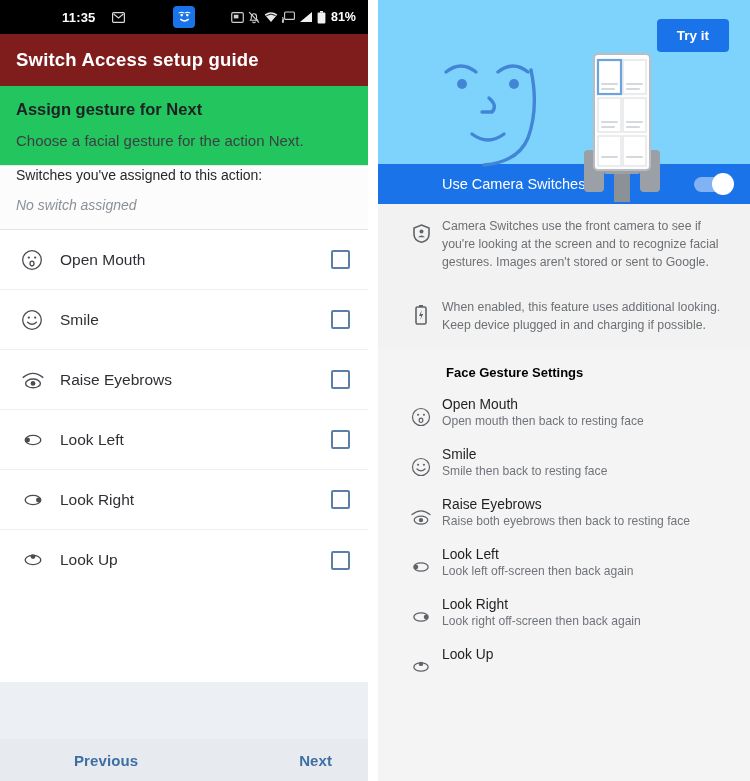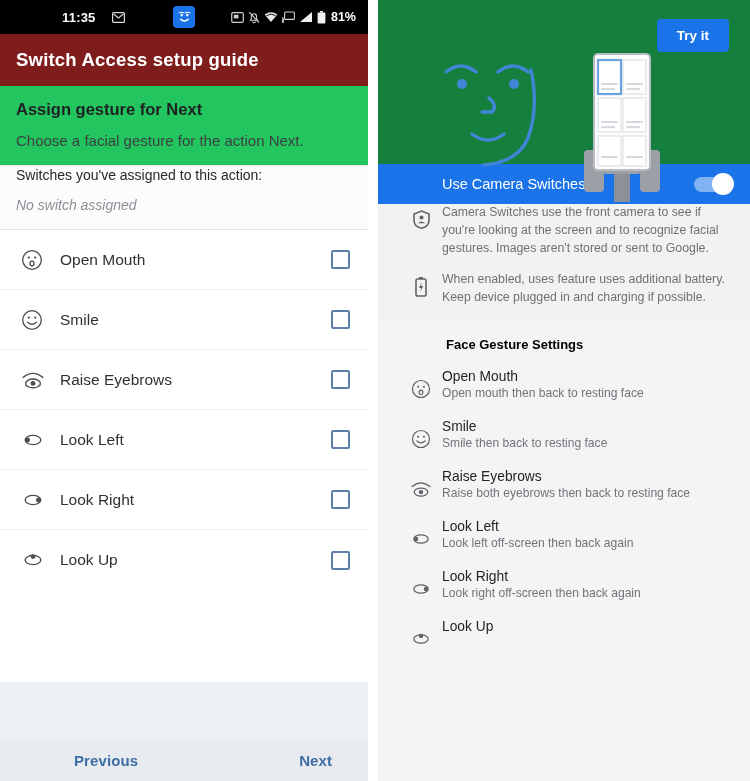--- a/index.html
+++ b/index.html
@@ -71,21 +71,21 @@
     font-size: 15px; font-weight: bold; color: #3d6fa5; letter-spacing: .1px;
   }
   .fbtn.prev { margin-left: 74px; }
   .fbtn.next { margin-left: 161px; }
 
   
   .right-panel {
     position: absolute; left: 378px; top: 0; width: 372px; height: 781px;
     background: #f4f4f4; overflow: hidden;
   }
-  .hero { position: relative; height: 164px; background: #15803d; }
+  .hero { position: relative; height: 164px; background: #7dd3fc; }
   .tryit {
     position: absolute; right: 21px; top: 19px;
     background: #1a73e8; color: #fff; font-size: 13.5px; font-weight: bold;
     padding: 9px 20px; border-radius: 4px; border: none;
   }
   .hero-face { position: absolute; left: 58px; top: 48px; }
   .hero-phone { position: absolute; left: 190px; top: 50px; }
 
   .toggle-bar {
     height: 40px; background: #1a73e8; display: flex; align-items: center;
@@ -95,21 +95,21 @@
   .switch {
     width: 38px; height: 15px; border-radius: 8px;
     background: rgba(255,255,255,.45); position: relative; flex:none;
   }
   .switch .knob {
     position: absolute; right: -2px; top: -4px;
     width: 22px; height: 22px; border-radius: 50%; background: #fff;
   }
 
   .info-block { background: #f2f2f2; }
-  .info-row { display: flex; padding: 0 22px 14px 22px; }
+  .info-row { display: flex; padding: 14px 22px 14px 22px; }
   .info-ico { width: 42px; flex: none; display: flex; justify-content: center; padding-top: 6px; }
   .info-txt { font-size: 12.3px; line-height: 1.45; color: #6d7175; }
 
   .fgs-head {
     padding: 16px 22px 8px 68px;
     font-size: 13px; font-weight: bold; color: #000000;
     background: #f4f4f4;
   }
   .r-list { background: #f4f4f4; }
   .r-row { display: flex; padding: 9px 22px 10px 22px; align-items: flex-start; }
@@ -352,21 +352,21 @@
         <span class="info-txt">Camera Switches use the front camera to see if you're looking at the screen and to recognize facial gestures. Images aren't stored or sent to Google.</span>
       </div>
       <div class="info-row">
         <span class="info-ico">
           <svg width="12" height="20" viewBox="0 0 12 20">
               <rect x="4" y="0" width="4" height="2" fill="#5f6368"></rect>
               <rect x="1" y="2" width="10" height="17" rx="1.4" fill="none" stroke="#5f6368" stroke-width="1.6"></rect>
               <path d="M6.8 5 L4 11 h2.2 l-1 4 3-6 H6 z" fill="#5f6368"></path>
             </svg>
         </span>
-        <span class="info-txt">When enabled, uses feature uses additional battery. Keep device plugged in and charging if possible.</span>
+        <span class="info-txt">When enabled, this feature uses additional looking. Keep device plugged in and charging if possible.</span>
       </div>
     </div>
 
     <div class="fgs-head">Face Gesture Settings</div>
 
     <div class="r-list">
 
       <div class="r-row">
         <span class="r-ico">
           <svg width="22" height="22" viewBox="0 0 24 24">

